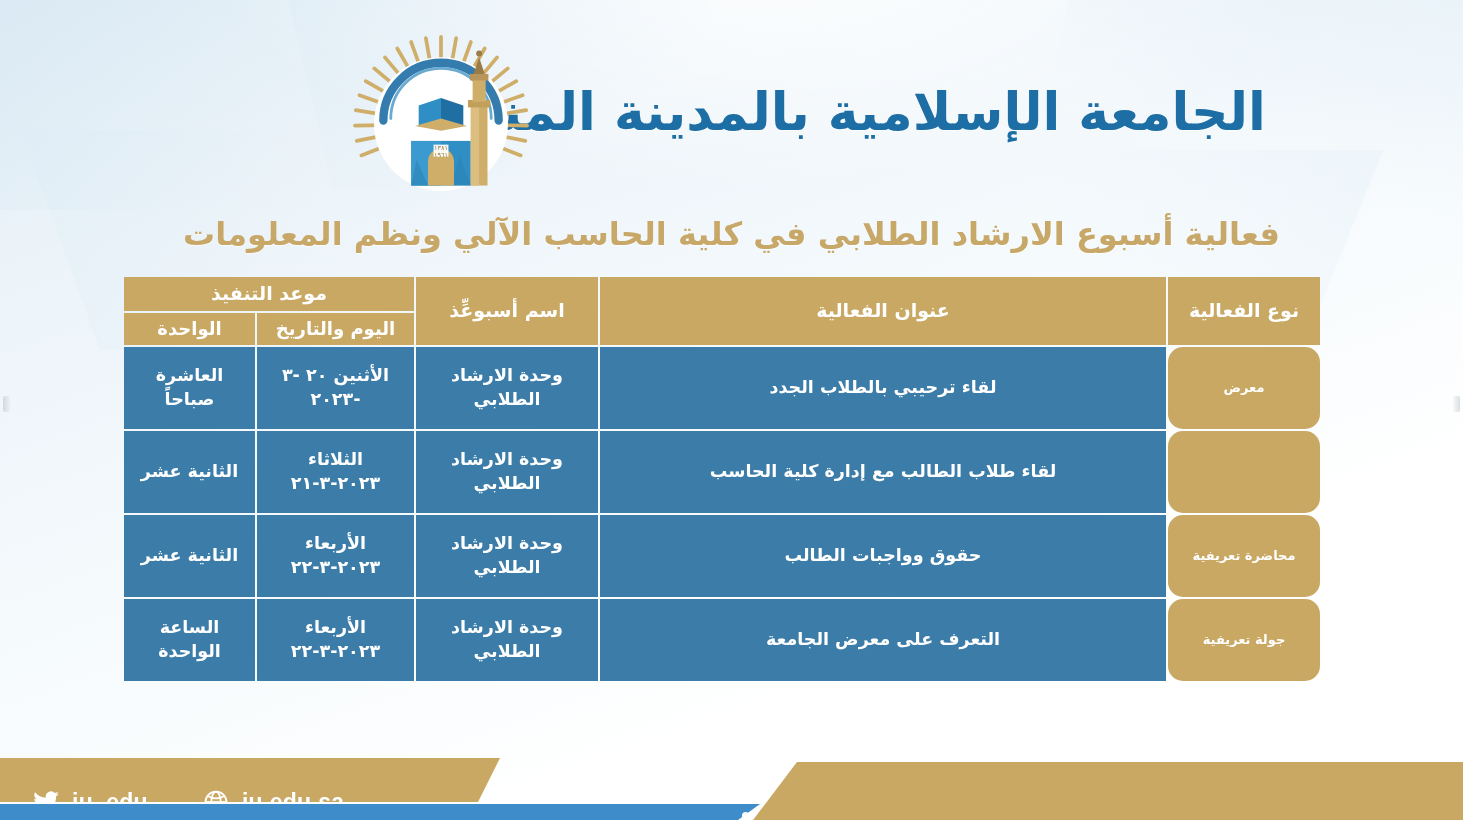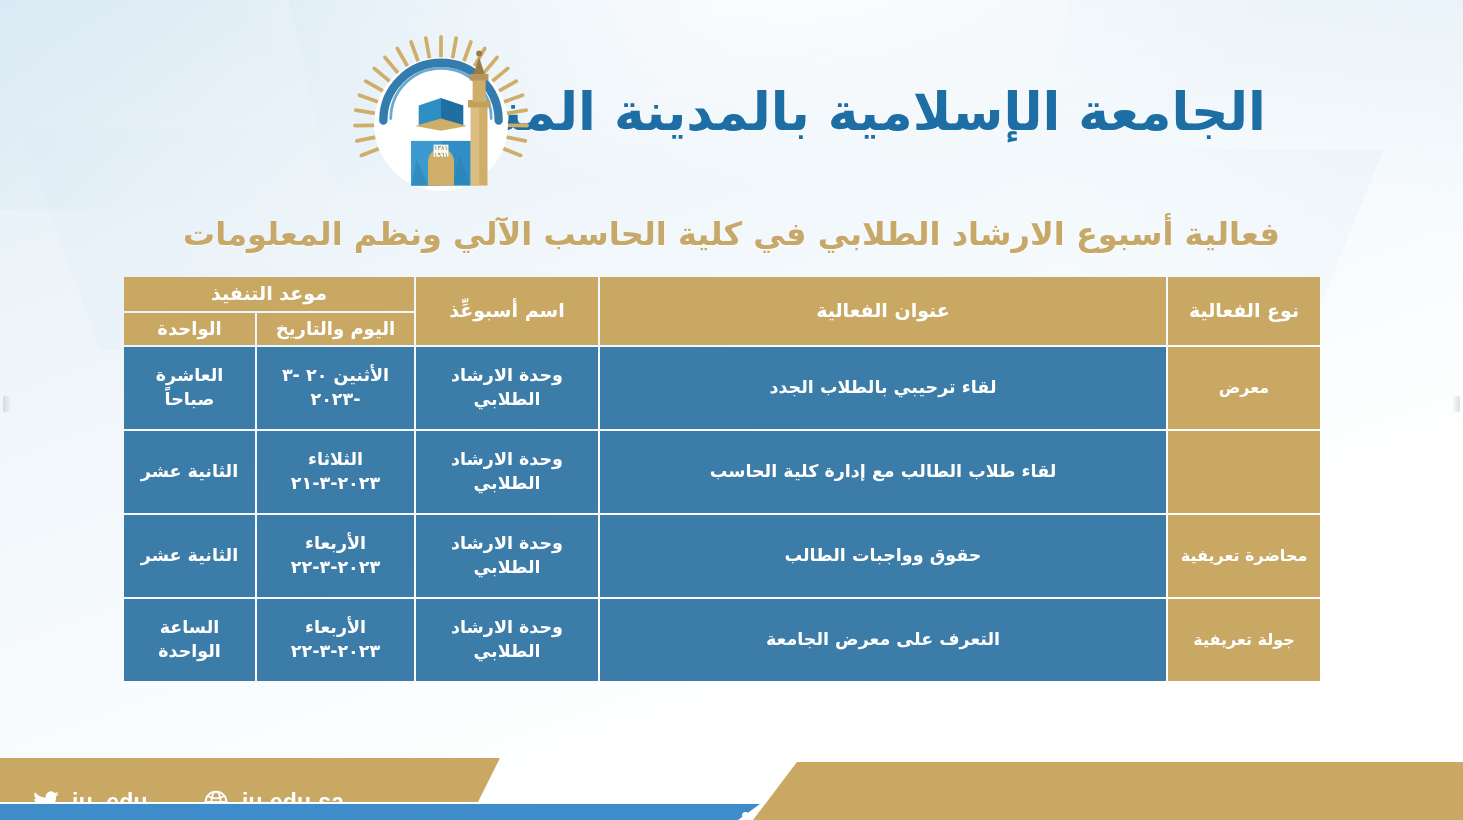--- a/index.html
+++ b/index.html
@@ -156,21 +156,21 @@
   th.hd-sub { background: #c9a863; font-size: 18px; }
 
   
   col.c-type  { width: 152px; }
   col.c-title { width: 566px; }
   col.c-org   { width: 182px; }
   col.c-date  { width: 157px; }
   col.c-time  { width: 131px; }
 
   td.blue { background: #3b7ca8; font-size: 17.5px; }
-  td.gold { background: #c9a863; font-size: 16px; }
+  td.gold { background: #c9a863; font-size: 13px; border-radius: 15px; }
 
   tr.data-row { height: 82px; }
   tr.hd-row-1 { height: 33px; }
   tr.hd-row-2 { height: 32px; }
 
   
   .footer { position: absolute; left: 0; right: 0; bottom: 0; height: 72px; }
 
   .footer-bar {
     position: absolute;

